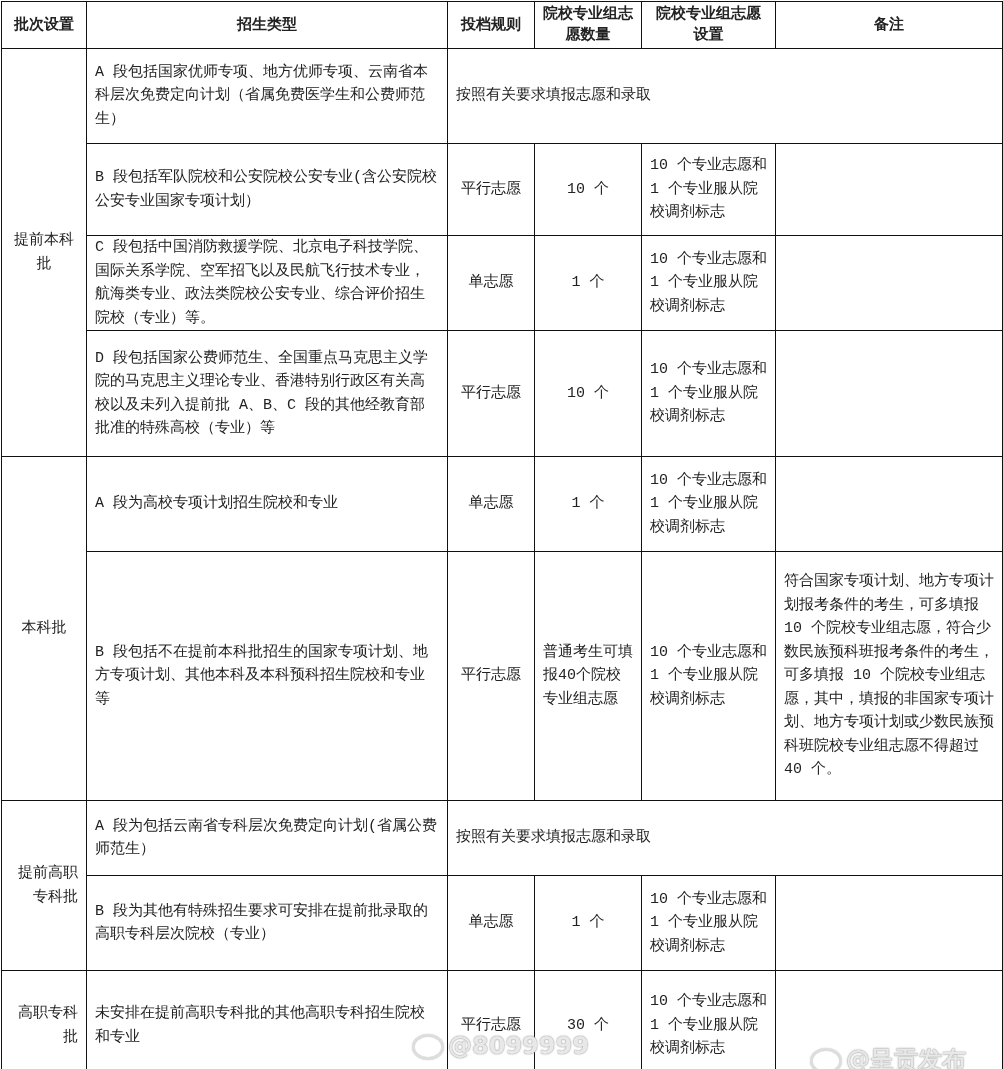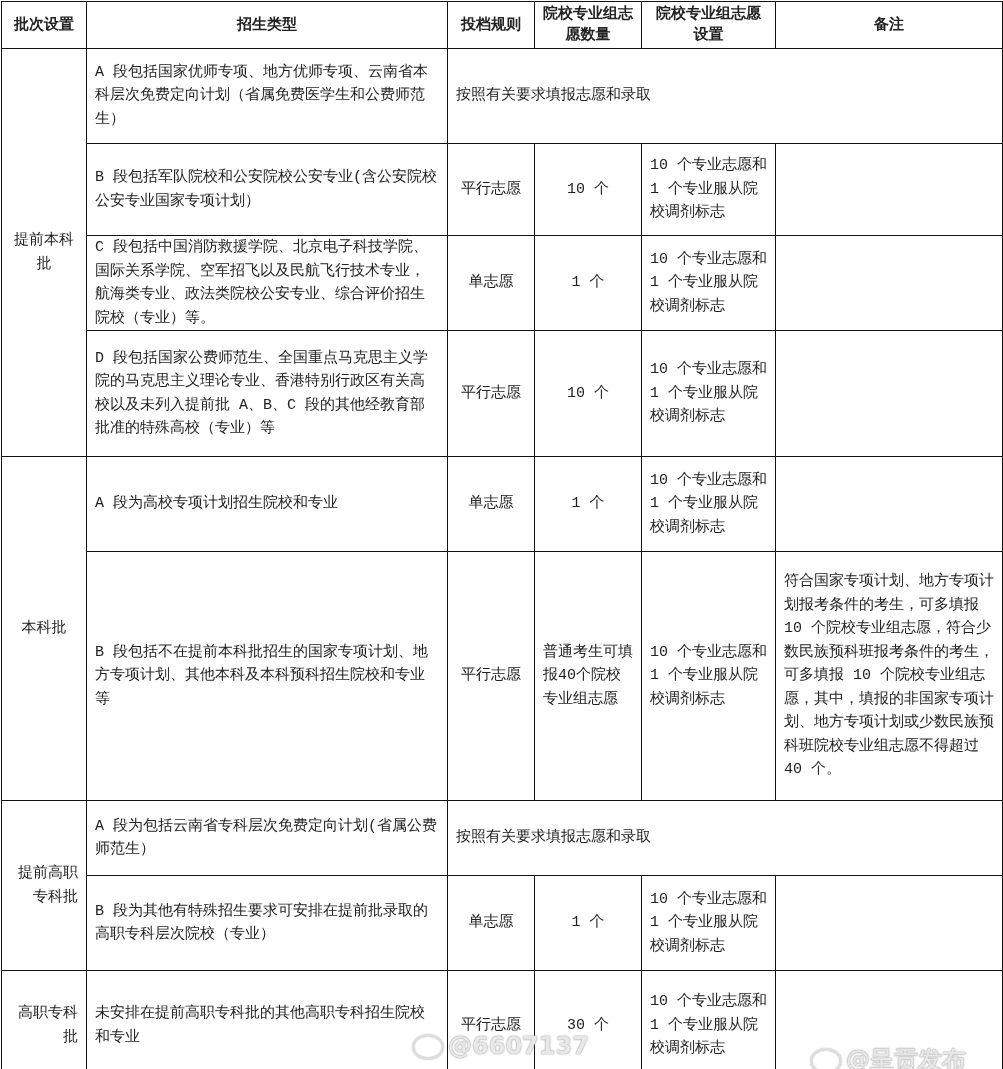--- a/index.html
+++ b/index.html
@@ -108,17 +108,17 @@
       <td class="c-left">未安排在提前高职专科批的其他高职专科招生院校和专业</td>
       <td class="c-center">平行志愿</td>
       <td class="c-center">30 个</td>
       <td class="c-left">10 个专业志愿和 1 个专业服从院校调剂标志</td>
       <td class="c-left"></td>
     </tr>
   </tbody>
 </table>
 
 <div class="watermark wm1">
-  <span class="wb-icon"></span><span>@6607137</span>
+  <span class="wb-icon"></span><span>@8099999</span>
 </div>
 <div class="watermark wm2">
   <span class="wb-icon"></span><span>@呈贡发布</span>
 </div>
 
 </body></html>

